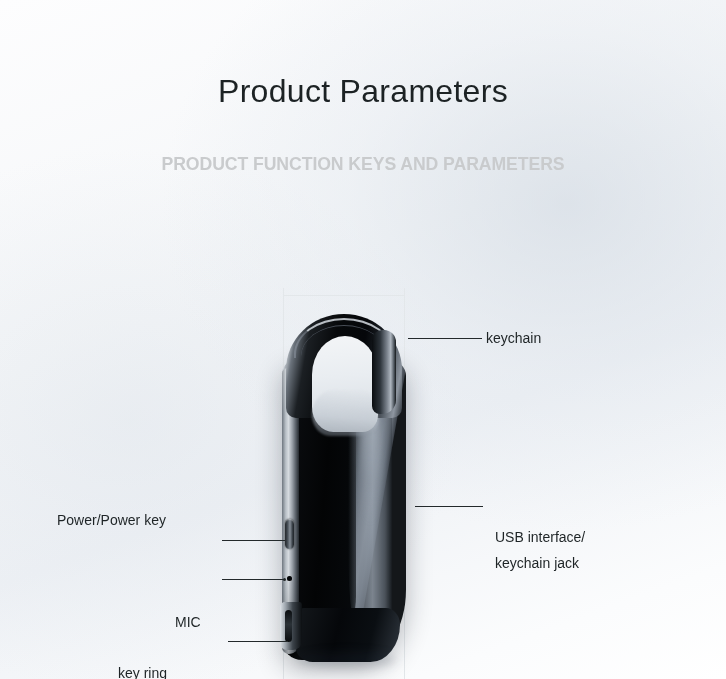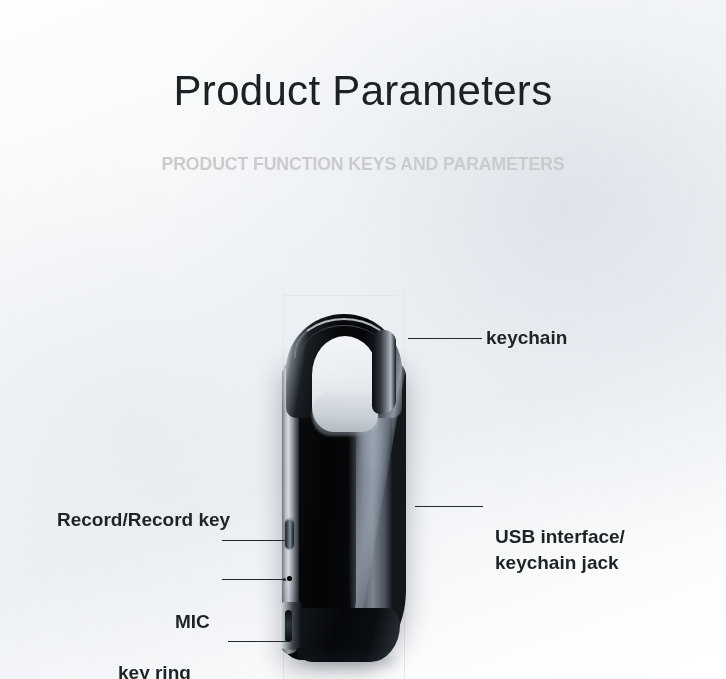--- a/index.html
+++ b/index.html
@@ -33,21 +33,21 @@
   .grid-v { width: 1px; }
   .grid-h { height: 1px; }
 
   
   .title {
     position: absolute;
     left: 0;
     top: 66px;
     width: 726px;
     text-align: center;
-    font-size: 42px;
+    font-size: 32px;
     line-height: 50px;
     font-weight: 400;
     letter-spacing: 0.3px;
     color: #1c2224;
     white-space: nowrap;
   }
   .subtitle {
     position: absolute;
     left: 0;
     top: 152px;
@@ -57,23 +57,23 @@
     line-height: 23px;
     font-weight: 700;
     letter-spacing: -0.1px;
     color: #c9cbcd;
     transform: scaleX(0.93);
   }
 
   
   .callout {
     position: absolute;
-    font-size: 19px;
+    font-size: 14px;
     line-height: 26px;
-    font-weight: 700;
+    font-weight: 400;
     color: #1e2426;
     white-space: nowrap;
   }
   .callout.two-line { white-space: normal; margin-top: 44px; }
   .callout .ln { display: block; }
 
   .leader {
     position: absolute;
     height: 1px;
     background: #23292b;
@@ -348,21 +348,21 @@
     <span>keychain</span>
   </div>
 
   <div class="leader" style="left:415px; top:506px; width:68px;"></div>
   <div class="callout two-line" style="left:495px; top:480px;">
     <span class="ln">USB interface/</span>
     <span class="ln">keychain jack</span>
   </div>
 
   <div class="callout" style="left:57px; top:507px;">
-    <span>Record/Record key</span>
+    <span>Power/Power key</span>
   </div>
   <div class="leader" style="left:222px; top:540px; width:63px;"></div>
 
   <div class="callout" style="left:175px; top:565px;margin-top:44px;">
     <span>MIC</span>
   </div>
   <div class="leader" style="left:222px; top:579px; width:62px;"></div>
   <div class="leader-dot" style="left:283px; top:578px;"></div>
 
   <div class="callout" style="left:118px; top:660px;">

